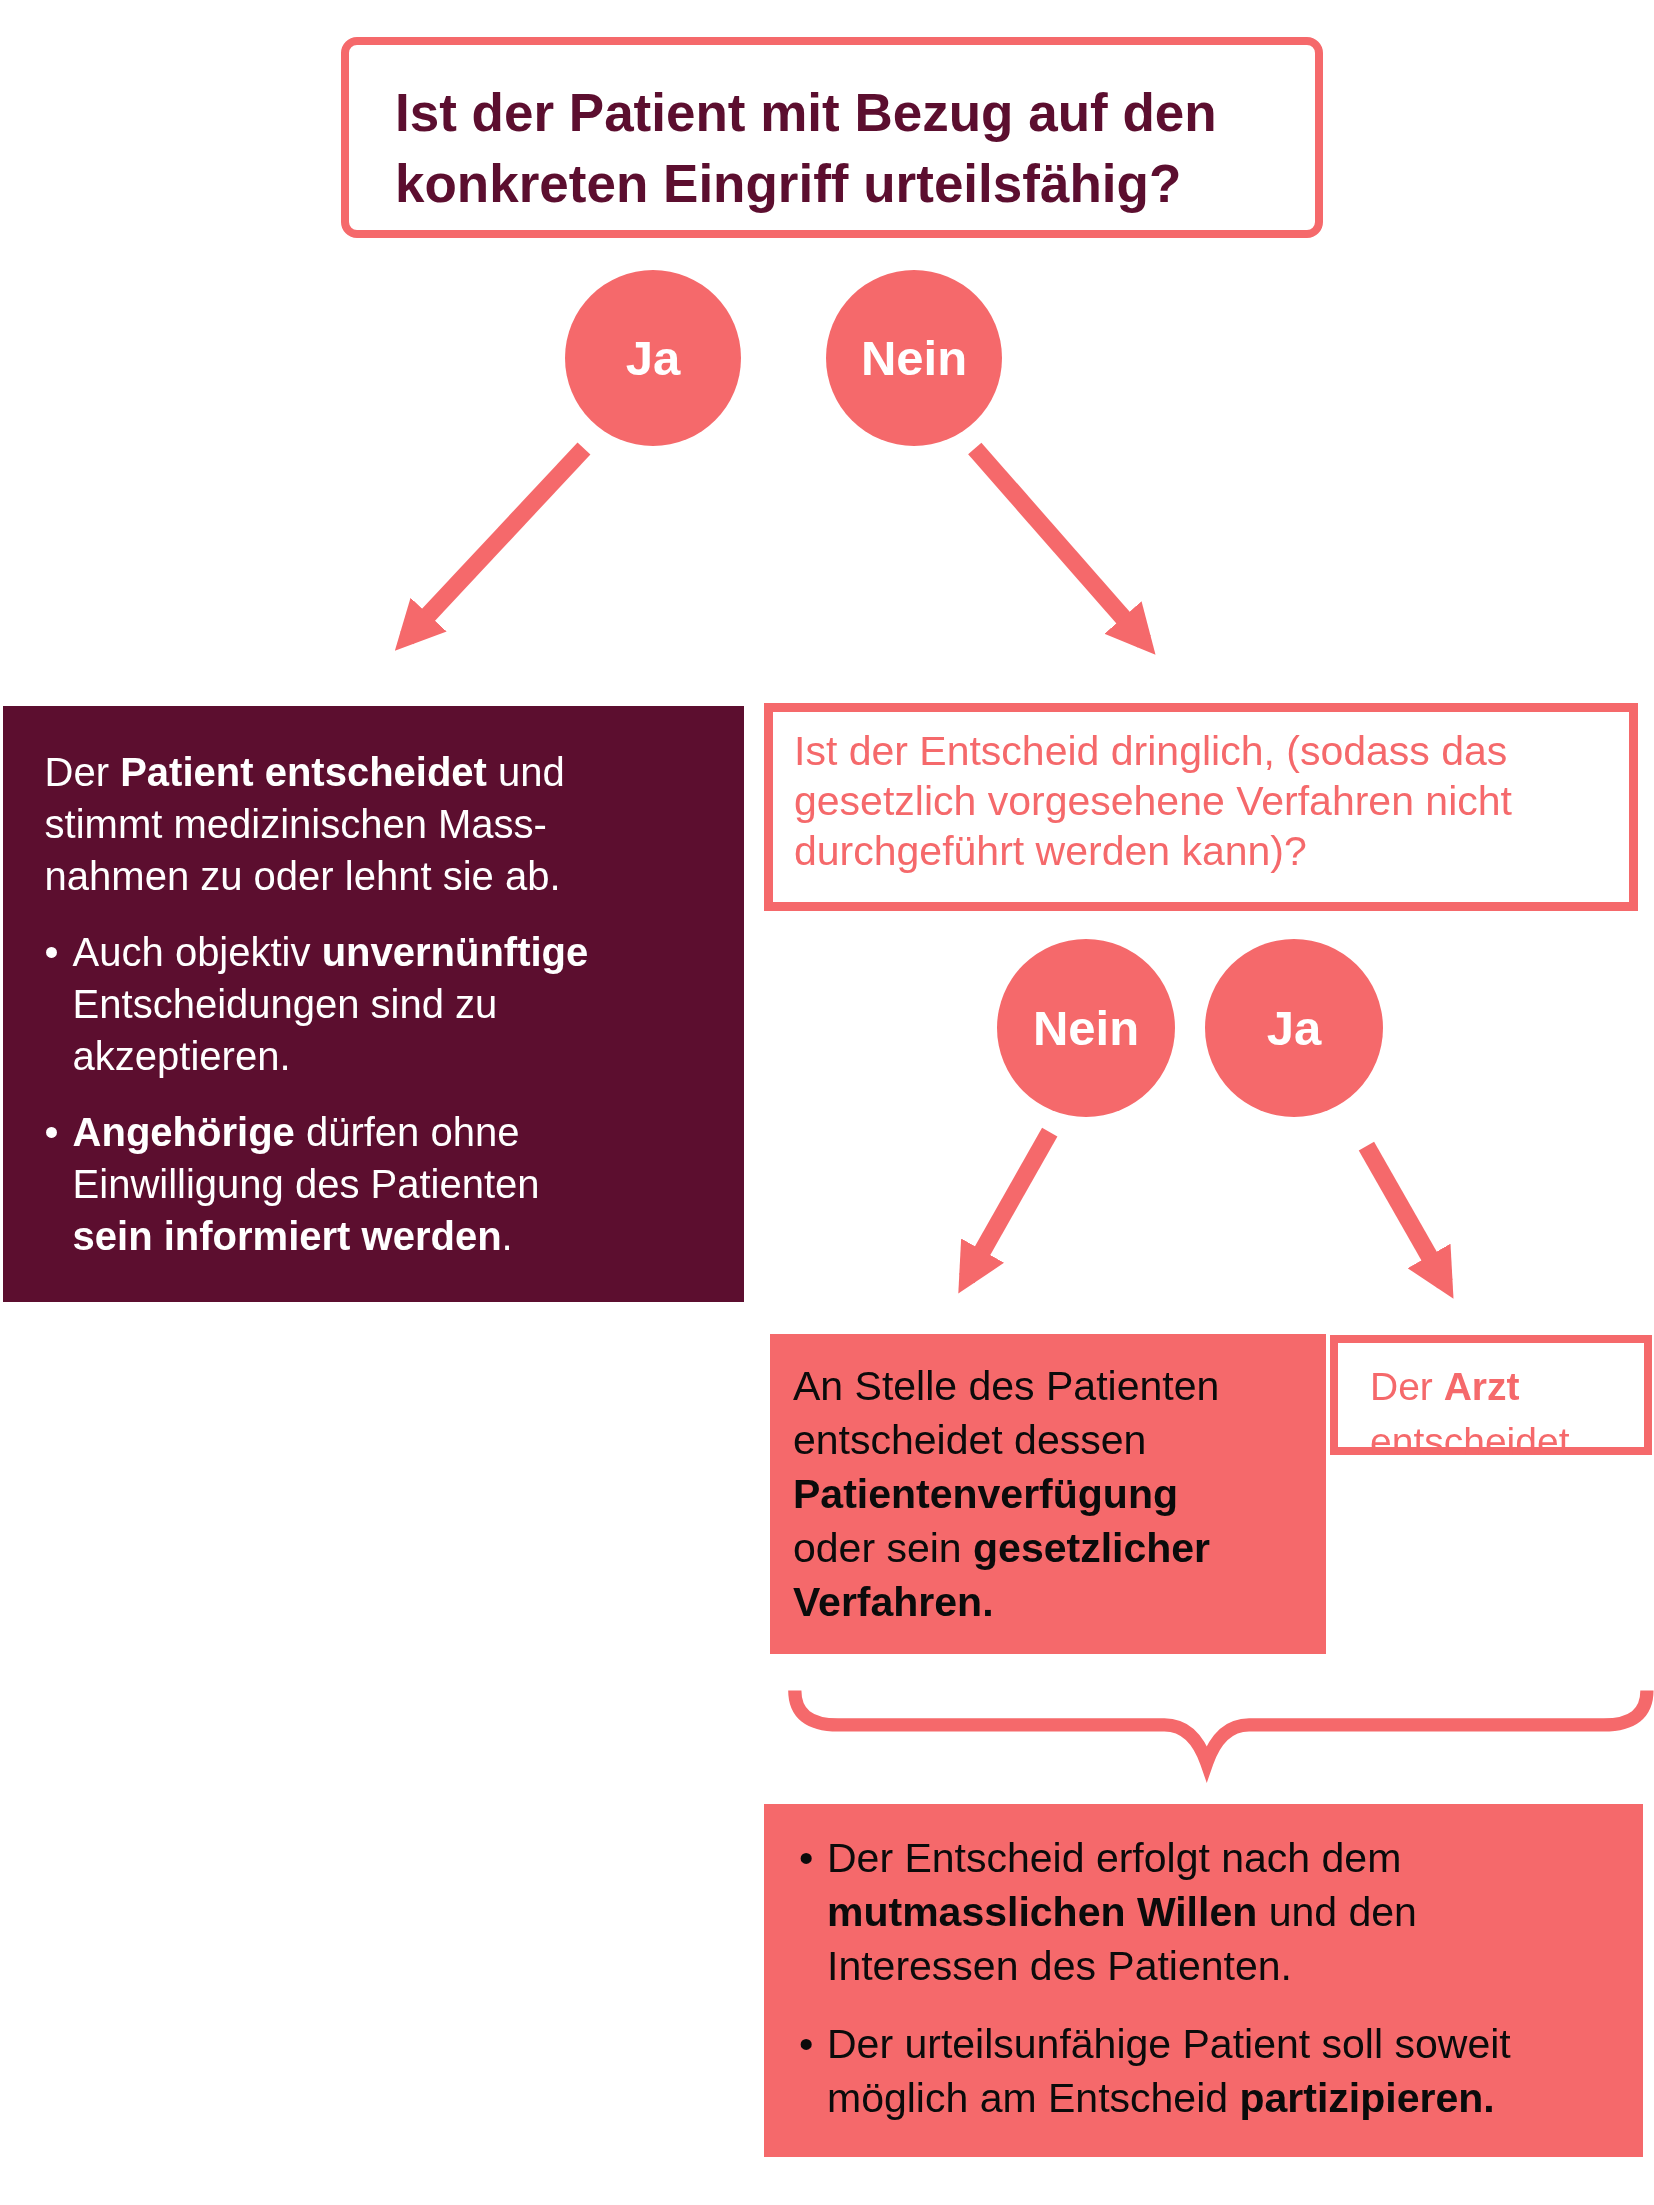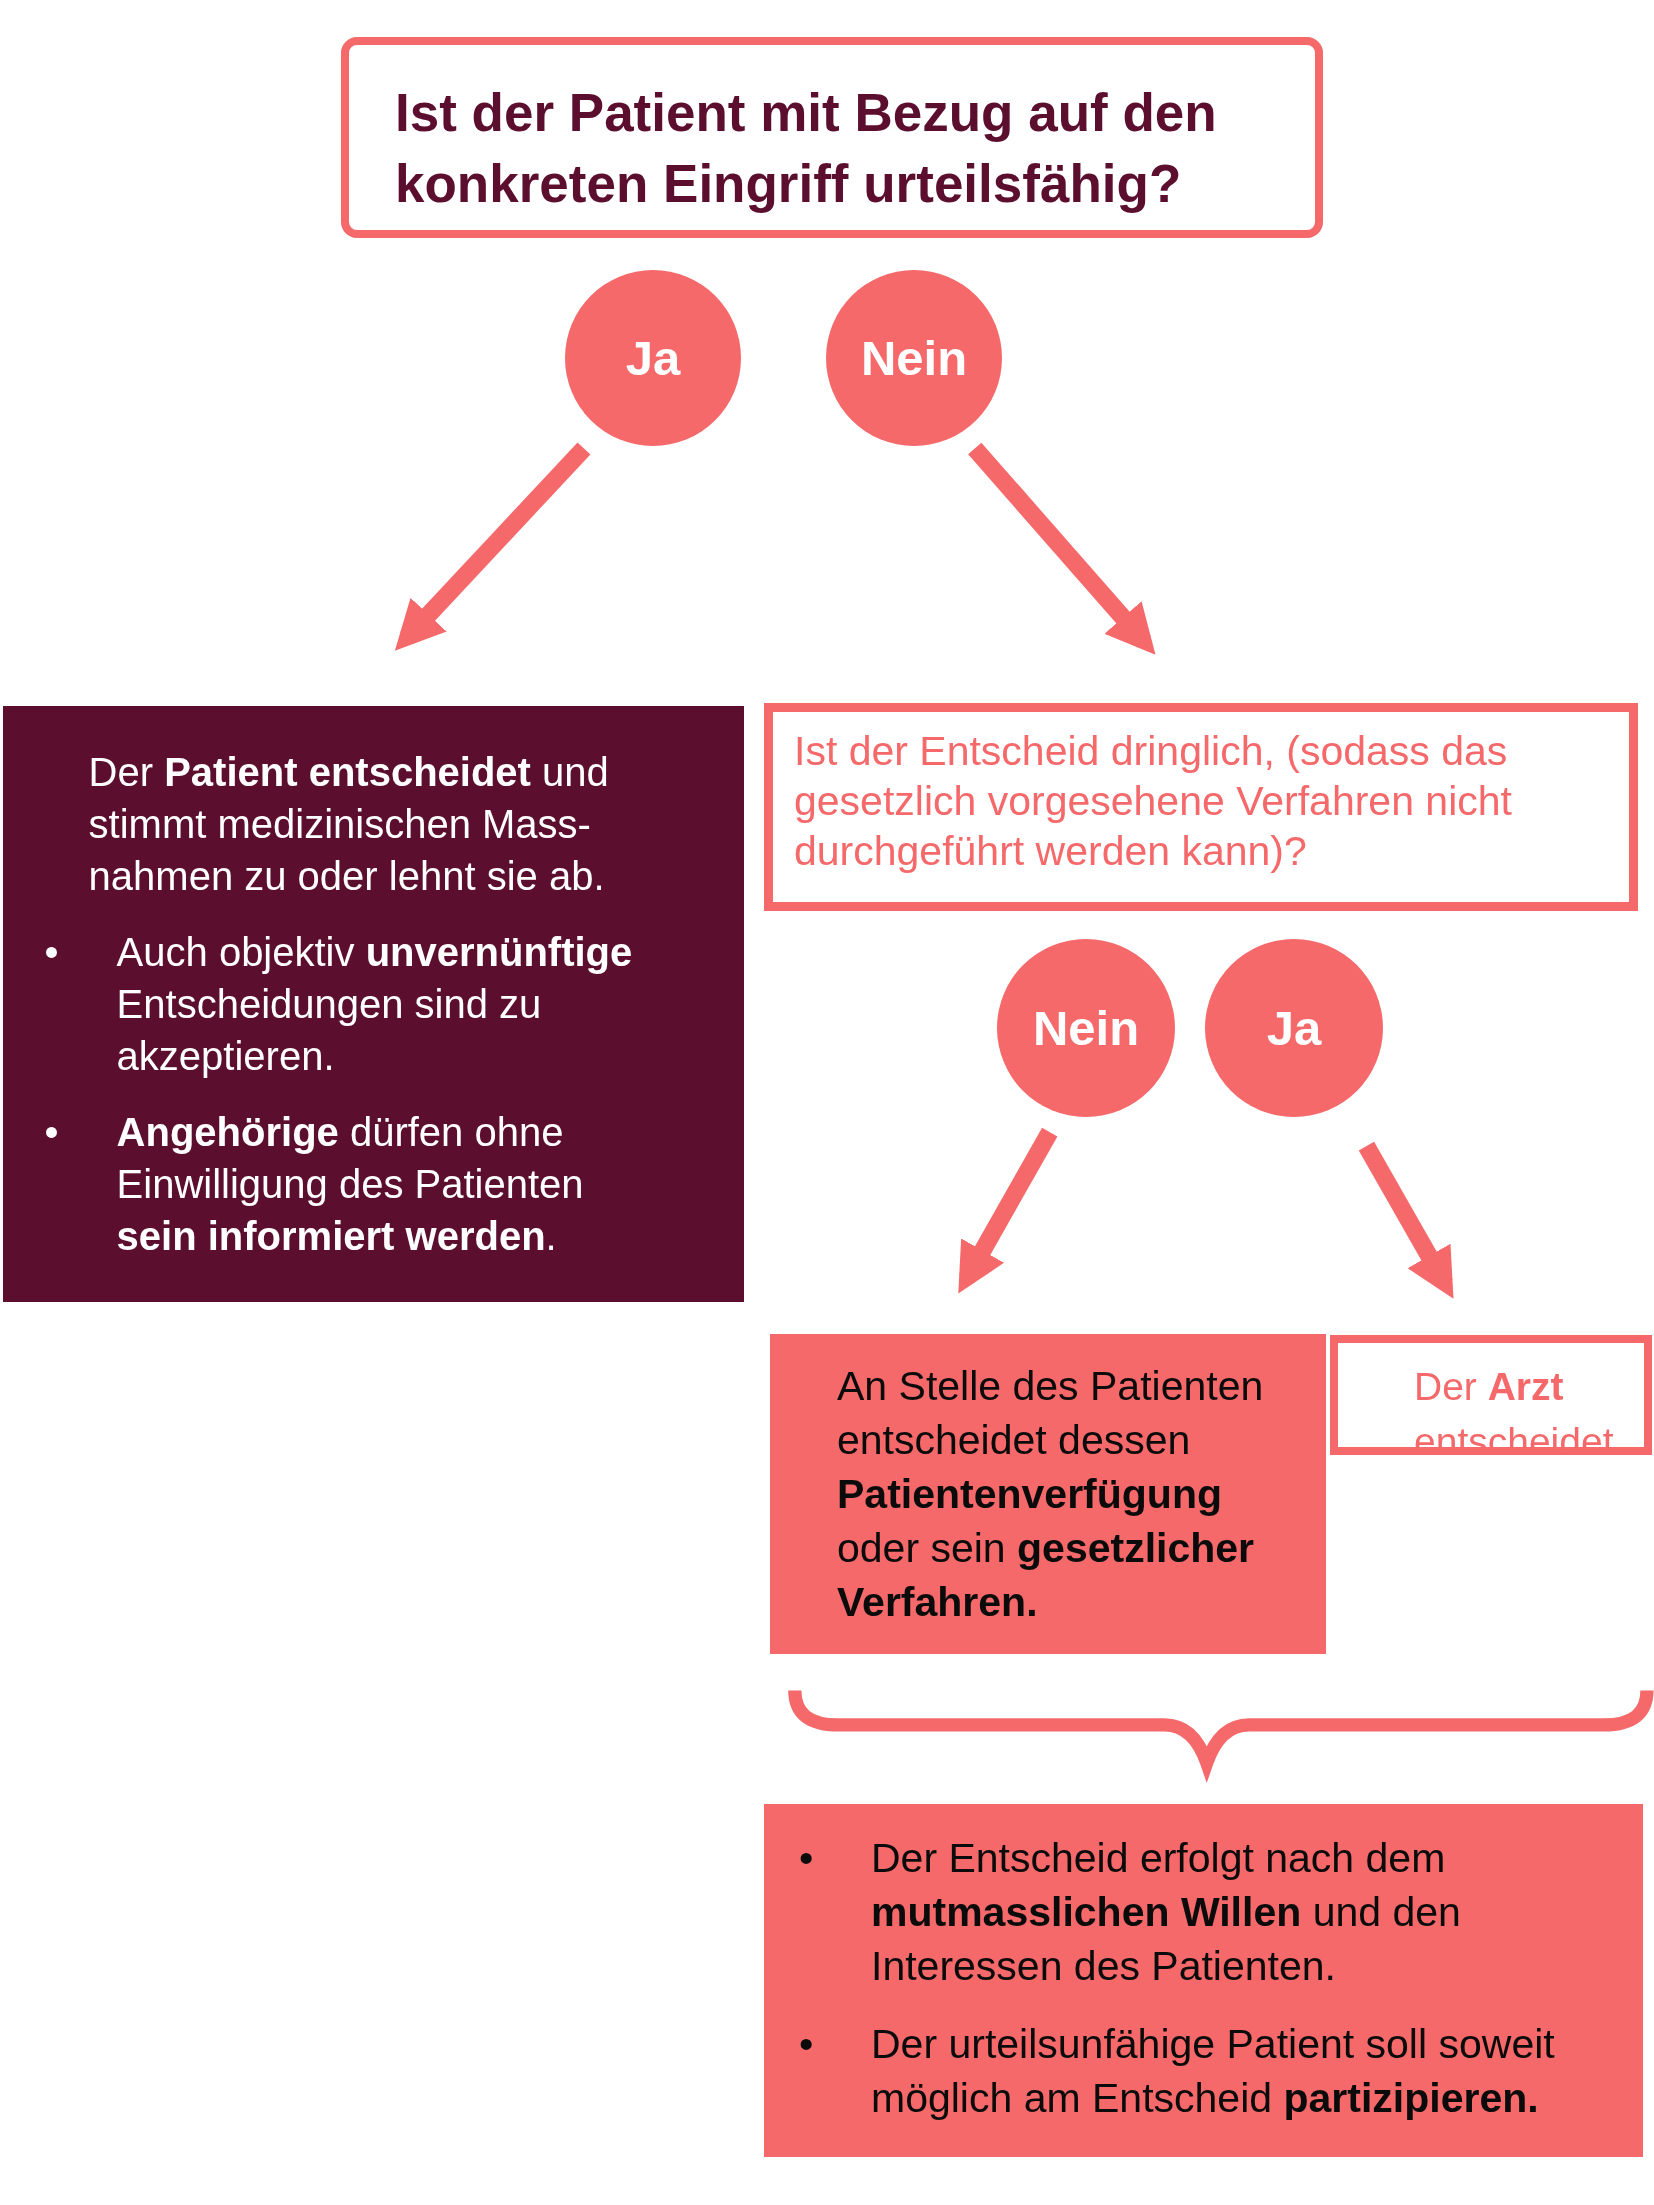--- a/index.html
+++ b/index.html
@@ -21,21 +21,21 @@
   .circle{
     position:absolute;border-radius:50%;background:var(--coral);color:#fff;
     display:flex;align-items:center;justify-content:center;
     font-weight:bold;font-size:49px;
   }
   .ln{white-space:nowrap;}
   .b{font-weight:bold;}
   .para{display:flex;align-items:flex-start;}
   .para + .para{margin-top:24px;}
   .para .marker{flex:none;width:28px;}
-  .pbody{flex:1 1 auto;min-width:0;margin-left:44px;}
+  .pbody{flex:1 1 auto;min-width:0;}
   svg.overlay{position:absolute;left:0;top:0;pointer-events:none;}
 </style>
 </head>
 <body>
 
 <div id="canvas" style="--coral: #f5696b; --wine: #5c0e2f; --ink: #0b0b0b;">
 
   <div class="abs outline-box q-top" style="left:341px;top:37px;width:982px;height:201px;border-radius:16px;">
       <div class="ln"><span>Ist der Patient mit Bezug auf den</span></div>
       <div class="ln"><span>konkreten Eingriff urteilsfähig?</span></div>

